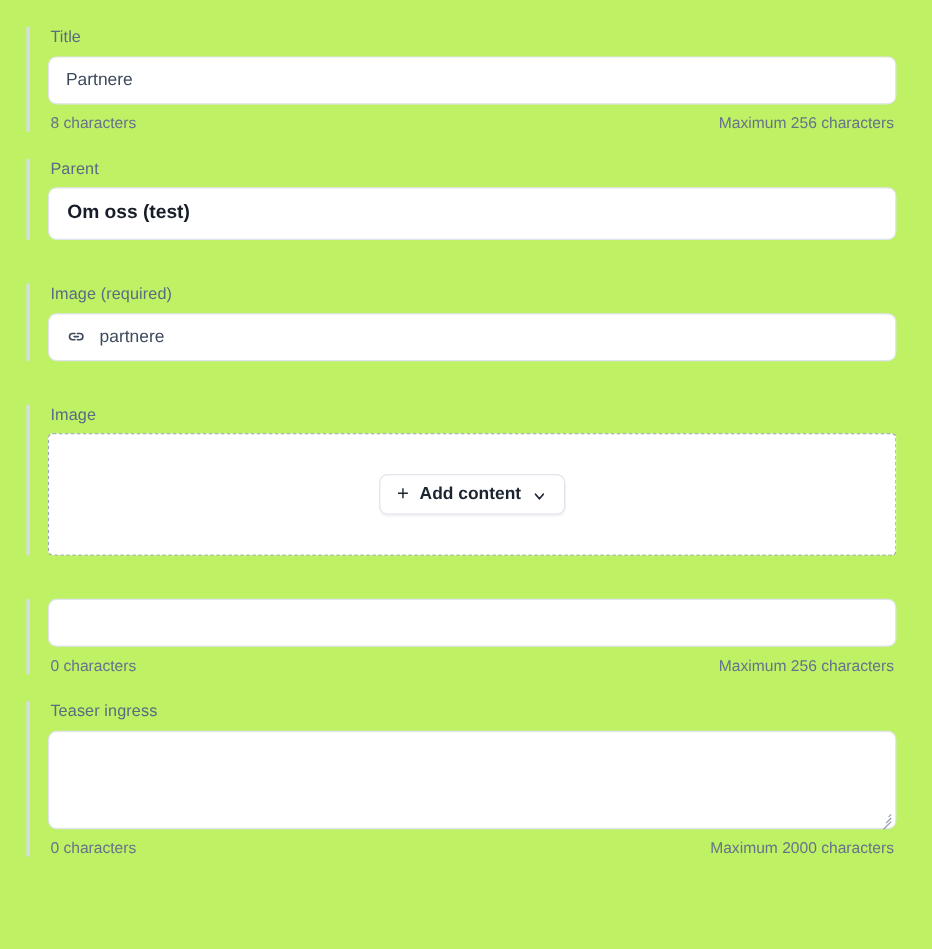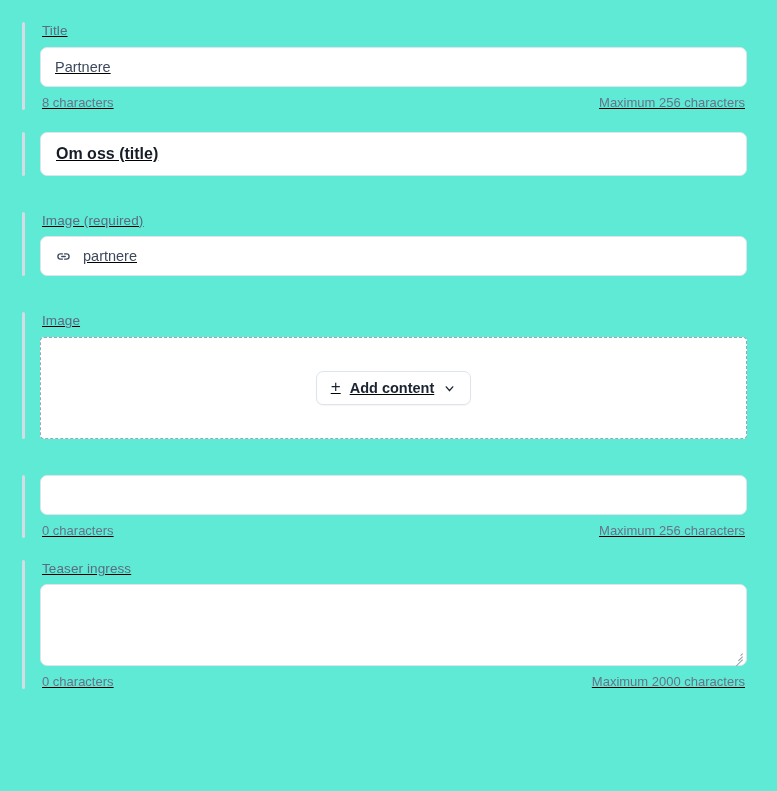--- a/index.html
+++ b/index.html
@@ -6,23 +6,22 @@
   html, body {
     margin: 0;
     padding: 0;
     background: #ffffff;
     font-family: "Liberation Sans", sans-serif;
   }
   .page {
     width: 777px;
     height: 791px;
     position: relative;
-    background: #5eead4;
+    background: #bef264;
     overflow: hidden;
-    text-decoration: underline;
   }
 
   
   .field {
     position: relative;
     padding-left: 18px;
     margin: 0 30px 0 22px;
   }
   .field::before {
     content: "";
@@ -211,22 +210,23 @@
     </div>
     <div class="helper-row">
       <span class="helper-left">8 characters</span>
       <span class="helper-right">Maximum 256 characters</span>
     </div>
   </div>
 
   <div class="spacer-sm"></div>
 
   <div class="field">
+    <div class="field-label">Parent</div>
     <div class="parent-card">
-      <div class="parent-card-body">Om oss (title)</div>
+      <div class="parent-card-body">Om oss (test)</div>
     </div>
   </div>
 
   <div class="spacer-sm"></div>
   <div class="spacer-xs"></div>
 
   <div class="field">
     <div class="field-label">Image (required)</div>
     <div class="control slug-input">
       <span class="slug-icon">

